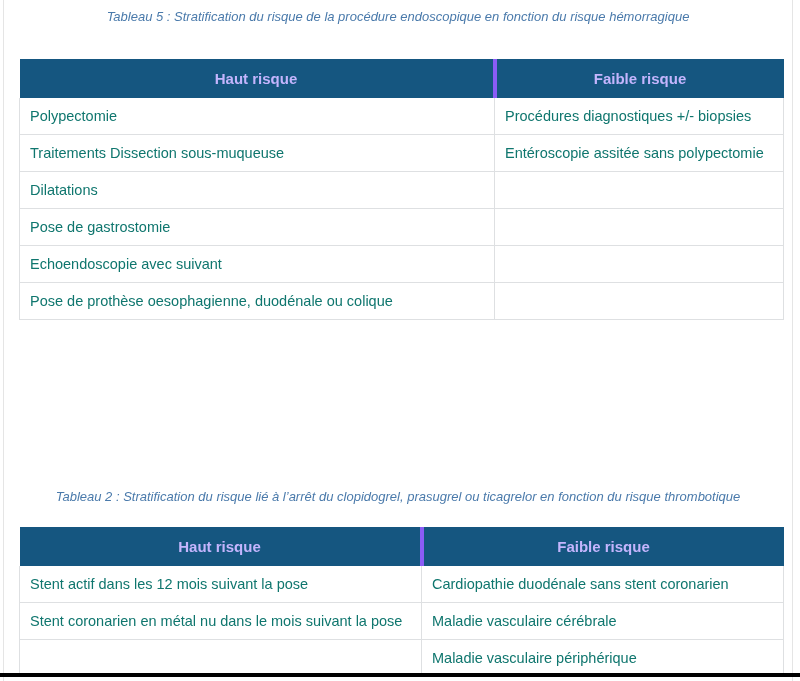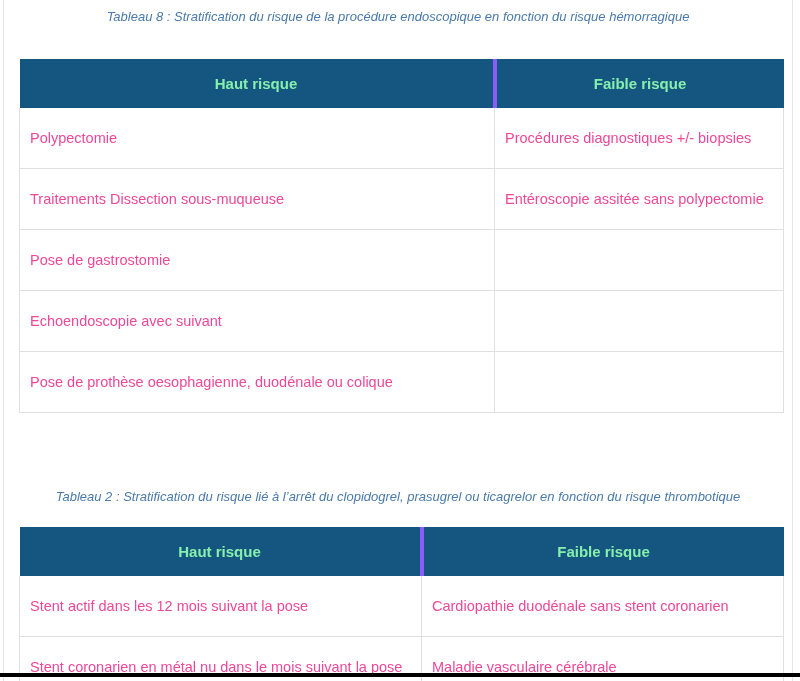--- a/index.html
+++ b/index.html
@@ -47,35 +47,35 @@
   table.table-0 { top: 59px; }
   table.table-1 { top: 527px; }
 
   table.table-0 col.c0 { width: 475px; }
   table.table-0 col.c1 { width: 289px; }
   table.table-1 col.c0 { width: 402px; }
   table.table-1 col.c1 { width: 362px; }
 
   .risk-table th {
     background: #155680;
-    color: #86efac;
+    color: #c4b5fd;
     font-weight: bold;
     font-size: 15px;
     text-align: center;
-    height: 49px;
+    height: 39px;
     padding: 0 10px;
   }
   .risk-table th + th {
     border-left: 4px solid #8b5cf6;
   }
   .risk-table td {
     height: 36px;
-    padding: 12px 10px;
+    padding: 0 10px;
     font-size: 14.5px;
-    color: #ec4899;
+    color: #0f766e;
     border-bottom: 1px solid #dee0e2;
     background: #ffffff;
     white-space: nowrap;
     overflow: hidden;
     vertical-align: middle;
   }
   .risk-table td:first-child {
     border-left: 1px solid #dee0e2;
     border-right: 1px solid #dee0e2;
   }
@@ -89,41 +89,45 @@
     bottom: 4px;
     height: 4px;
     background: #000000;
   }
 </style>
 </head>
 <body>
 
 <div class="page">
 
-  <p class="caption caption-1">Tableau 8 : Stratification du risque de la procédure endoscopique en fonction du risque hémorragique</p>
+  <p class="caption caption-1">Tableau 5 : Stratification du risque de la procédure endoscopique en fonction du risque hémorragique</p>
 
   <table class="risk-table table-0">
     <colgroup>
         <col class="c0">
         <col class="c1">
       </colgroup>
     <thead>
         <tr>
           <th>Haut risque</th>
           <th>Faible risque</th>
         </tr>
       </thead>
     <tbody>
         <tr>
           <td>Polypectomie</td>
           <td>Procédures diagnostiques +/- biopsies</td>
         </tr>
         <tr>
           <td>Traitements Dissection sous-muqueuse</td>
           <td>Entéroscopie assitée sans polypectomie</td>
+        </tr>
+        <tr>
+          <td>Dilatations</td>
+          <td></td>
         </tr>
         <tr>
           <td>Pose de gastrostomie</td>
           <td></td>
         </tr>
         <tr>
           <td>Echoendoscopie avec suivant</td>
           <td></td>
         </tr>
         <tr>

